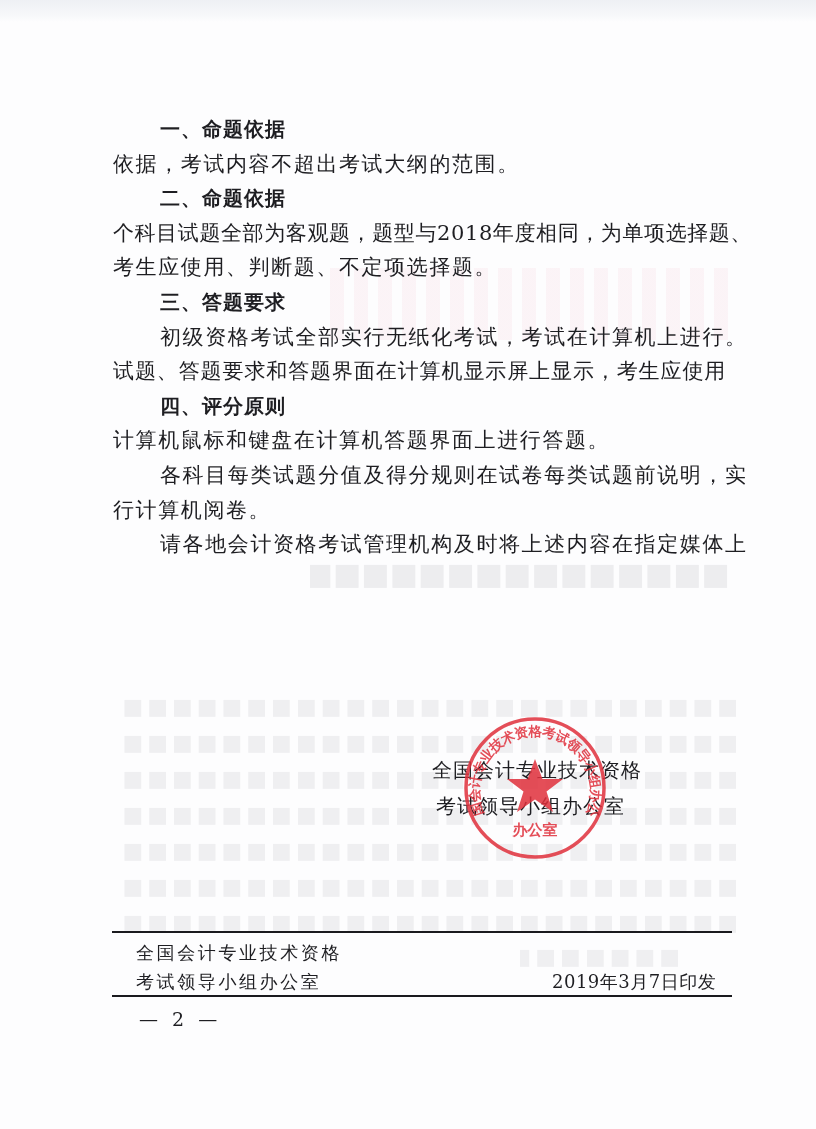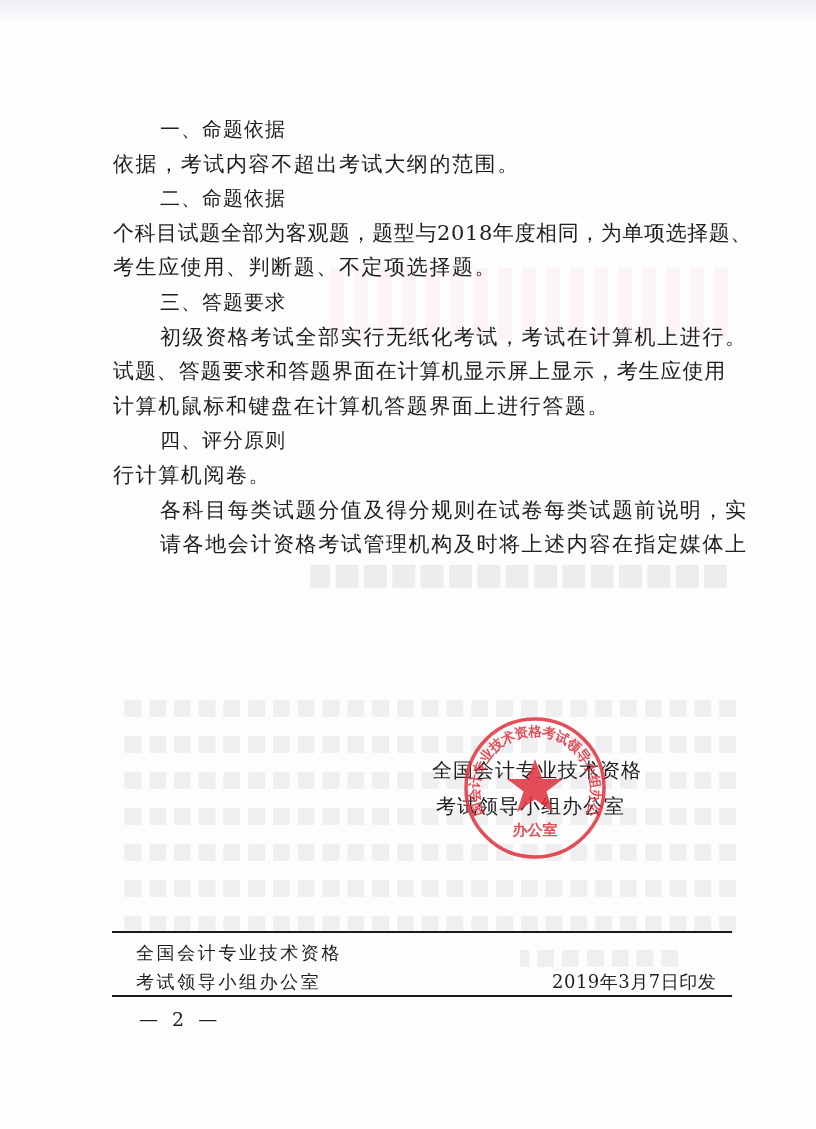--- a/index.html
+++ b/index.html
@@ -32,21 +32,21 @@
     .page {
       position: absolute; left: 113px; top: 112px; width: 622px;
     }
     .line {
       height: 34.6px; line-height: 34.6px; font-size: 21px;
       letter-spacing: 1.6px; white-space: nowrap;
     }
     .indent { padding-left: 47px; }
     .heading {
       font-family: "DejaVu Sans", "Liberation Sans", sans-serif;
-      font-weight: normal; font-size: 20px; letter-spacing: 1px;
+      font-weight: bold; font-size: 20px; letter-spacing: 1px;
     }
     .signature {
       position: absolute; left: 432px; top: 752px; width: 260px;
       font-size: 20px; line-height: 36px; letter-spacing: 1px;
     }
     .sig-line { white-space: nowrap; }
     .sig-line.l2 { padding-left: 4px; }
     .sig-line.date { padding-left: 36px; }
     .stamp {
       position: absolute; left: 462px; top: 715px; width: 146px; height: 146px;
@@ -88,25 +88,25 @@
   <div class="line indent heading">一、命题依据</div>
   <div class="line">依据，考试内容不超出考试大纲的范围。</div>
 
   <div class="line indent heading">二、命题依据</div>
   <div class="line" style="letter-spacing:0.6px">个科目试题全部为客观题，题型与2018年度相同，为单项选择题、</div>
   <div class="line">考生应使用、判断题、不定项选择题。</div>
 
   <div class="line indent heading">三、答题要求</div>
   <div class="line indent">初级资格考试全部实行无纸化考试，考试在计算机上进行。</div>
   <div class="line" style="letter-spacing:0.9px">试题、答题要求和答题界面在计算机显示屏上显示，考生应使用</div>
+  <div class="line indent heading">四、评分原则</div>
+
   <div class="line">计算机鼠标和键盘在计算机答题界面上进行答题。</div>
-
-  <div class="line indent heading">四、评分原则</div>
+  <div class="line indent">各科目每类试题分值及得分规则在试卷每类试题前说明，实</div>
   <div class="line">行计算机阅卷。</div>
-  <div class="line indent">各科目每类试题分值及得分规则在试卷每类试题前说明，实</div>
   <div class="line indent">请各地会计资格考试管理机构及时将上述内容在指定媒体上</div>
 </div>
 
 <div class="signature">
   <div class="sig-line">全国会计专业技术资格</div>
   <div class="sig-line l2">考试领导小组办公室</div>
 </div>
 
 <svg class="stamp" viewBox="0 0 146 146">
   <defs>

